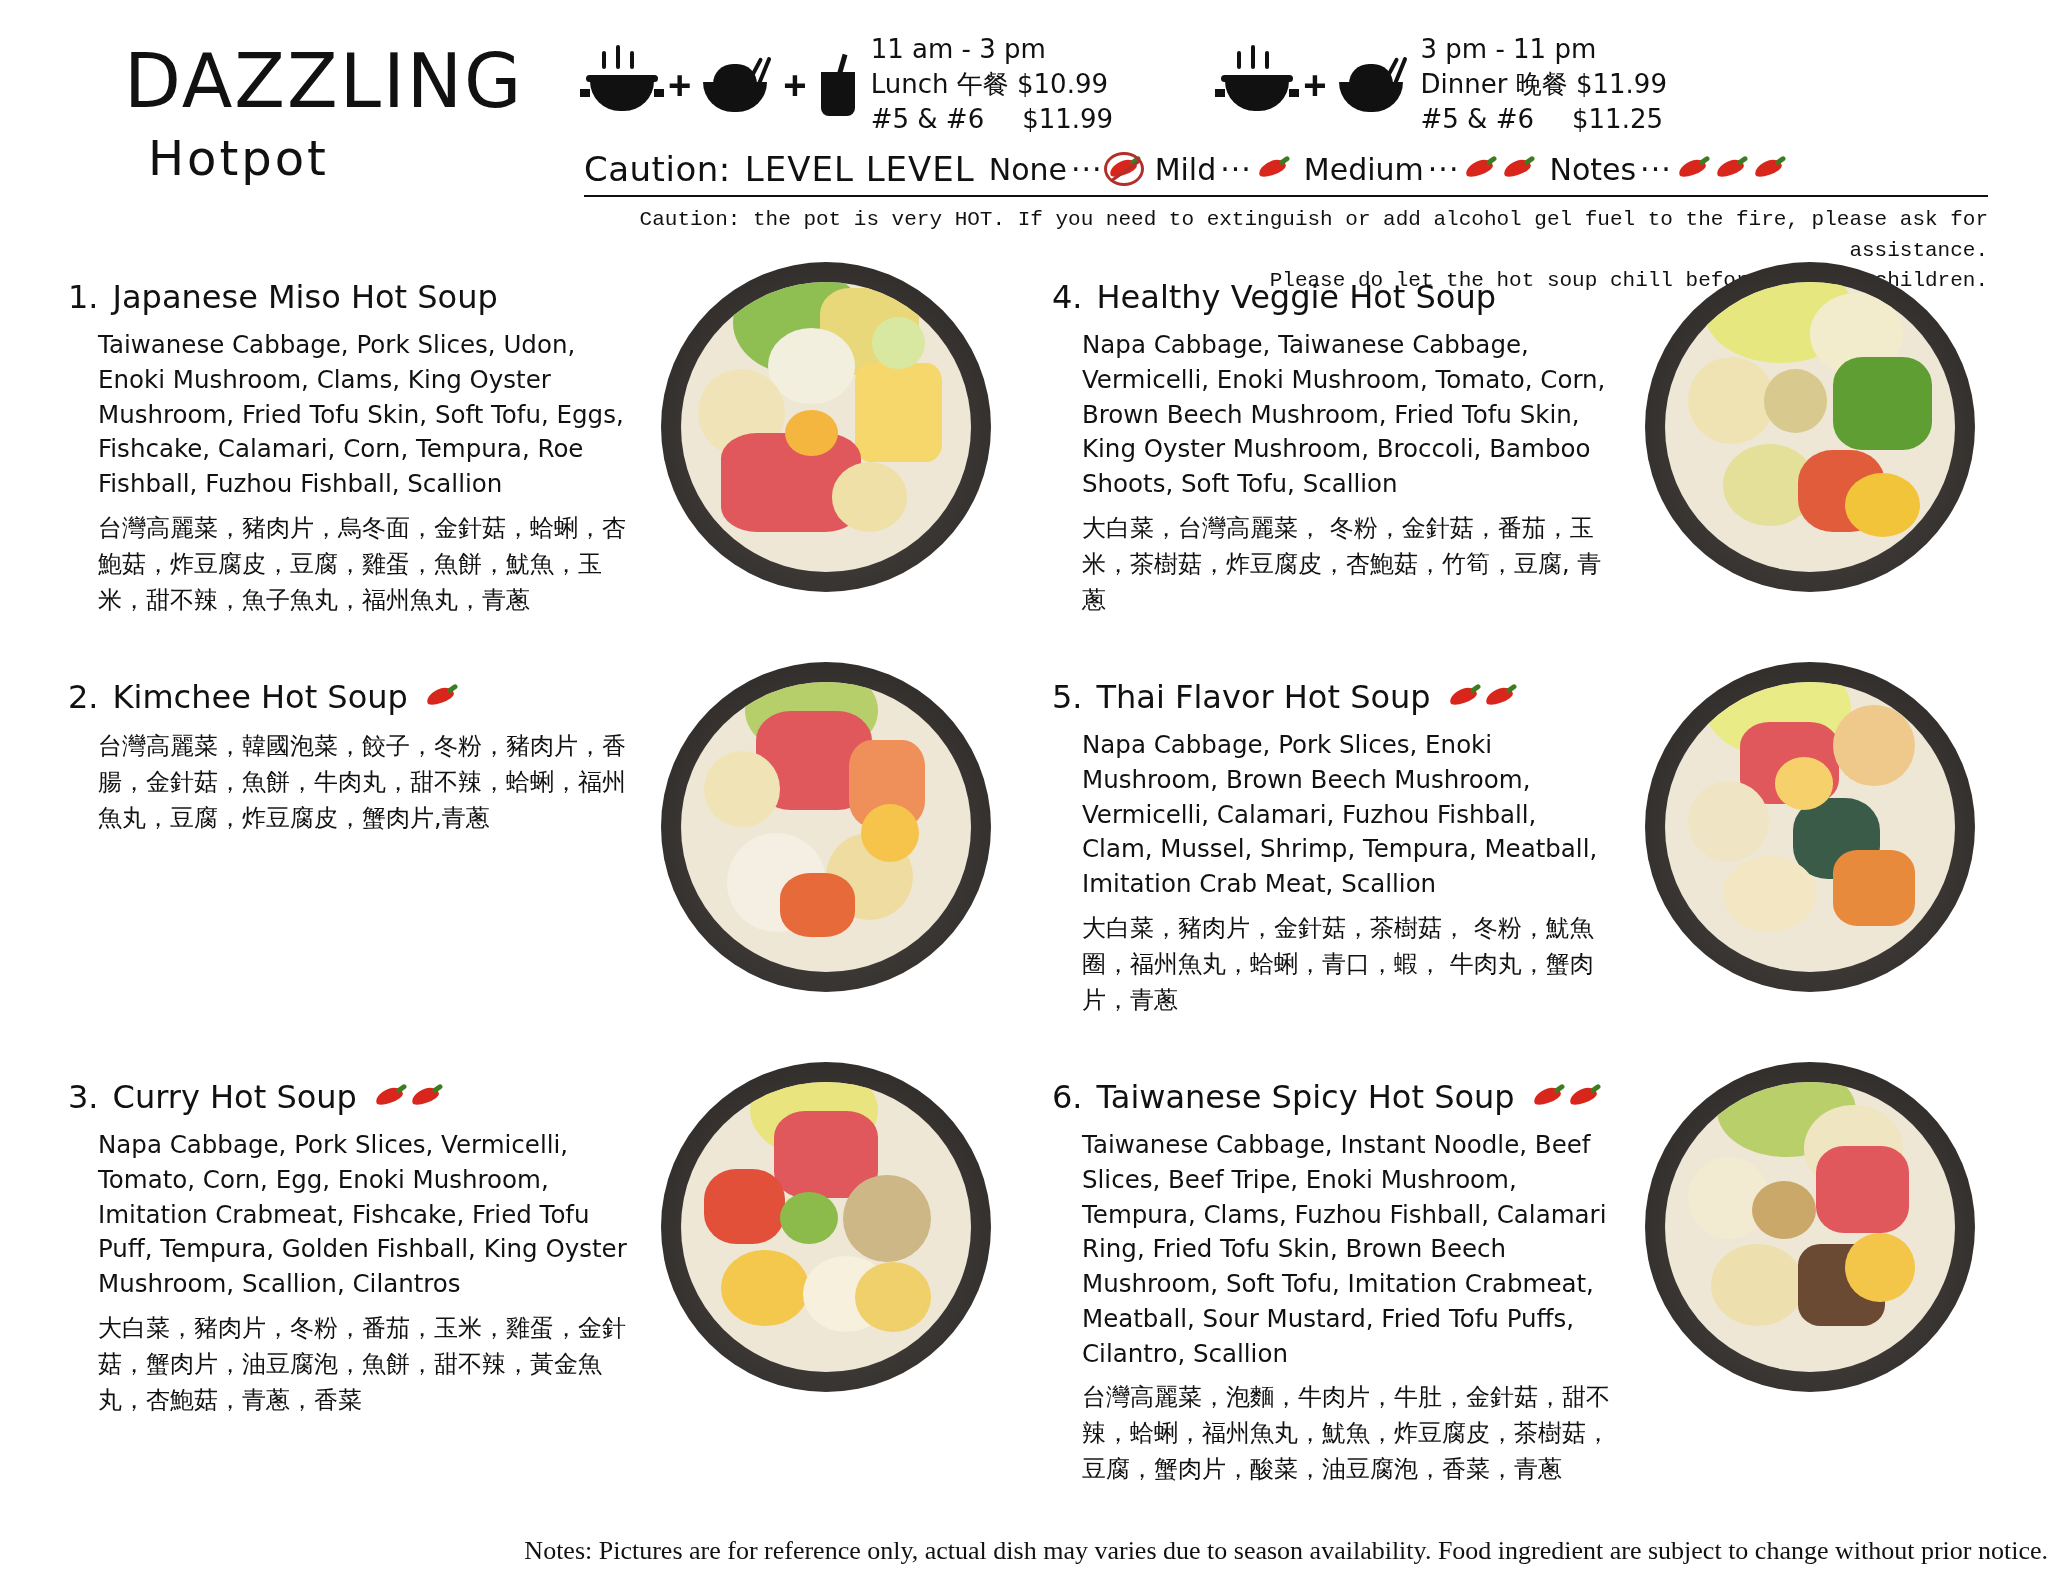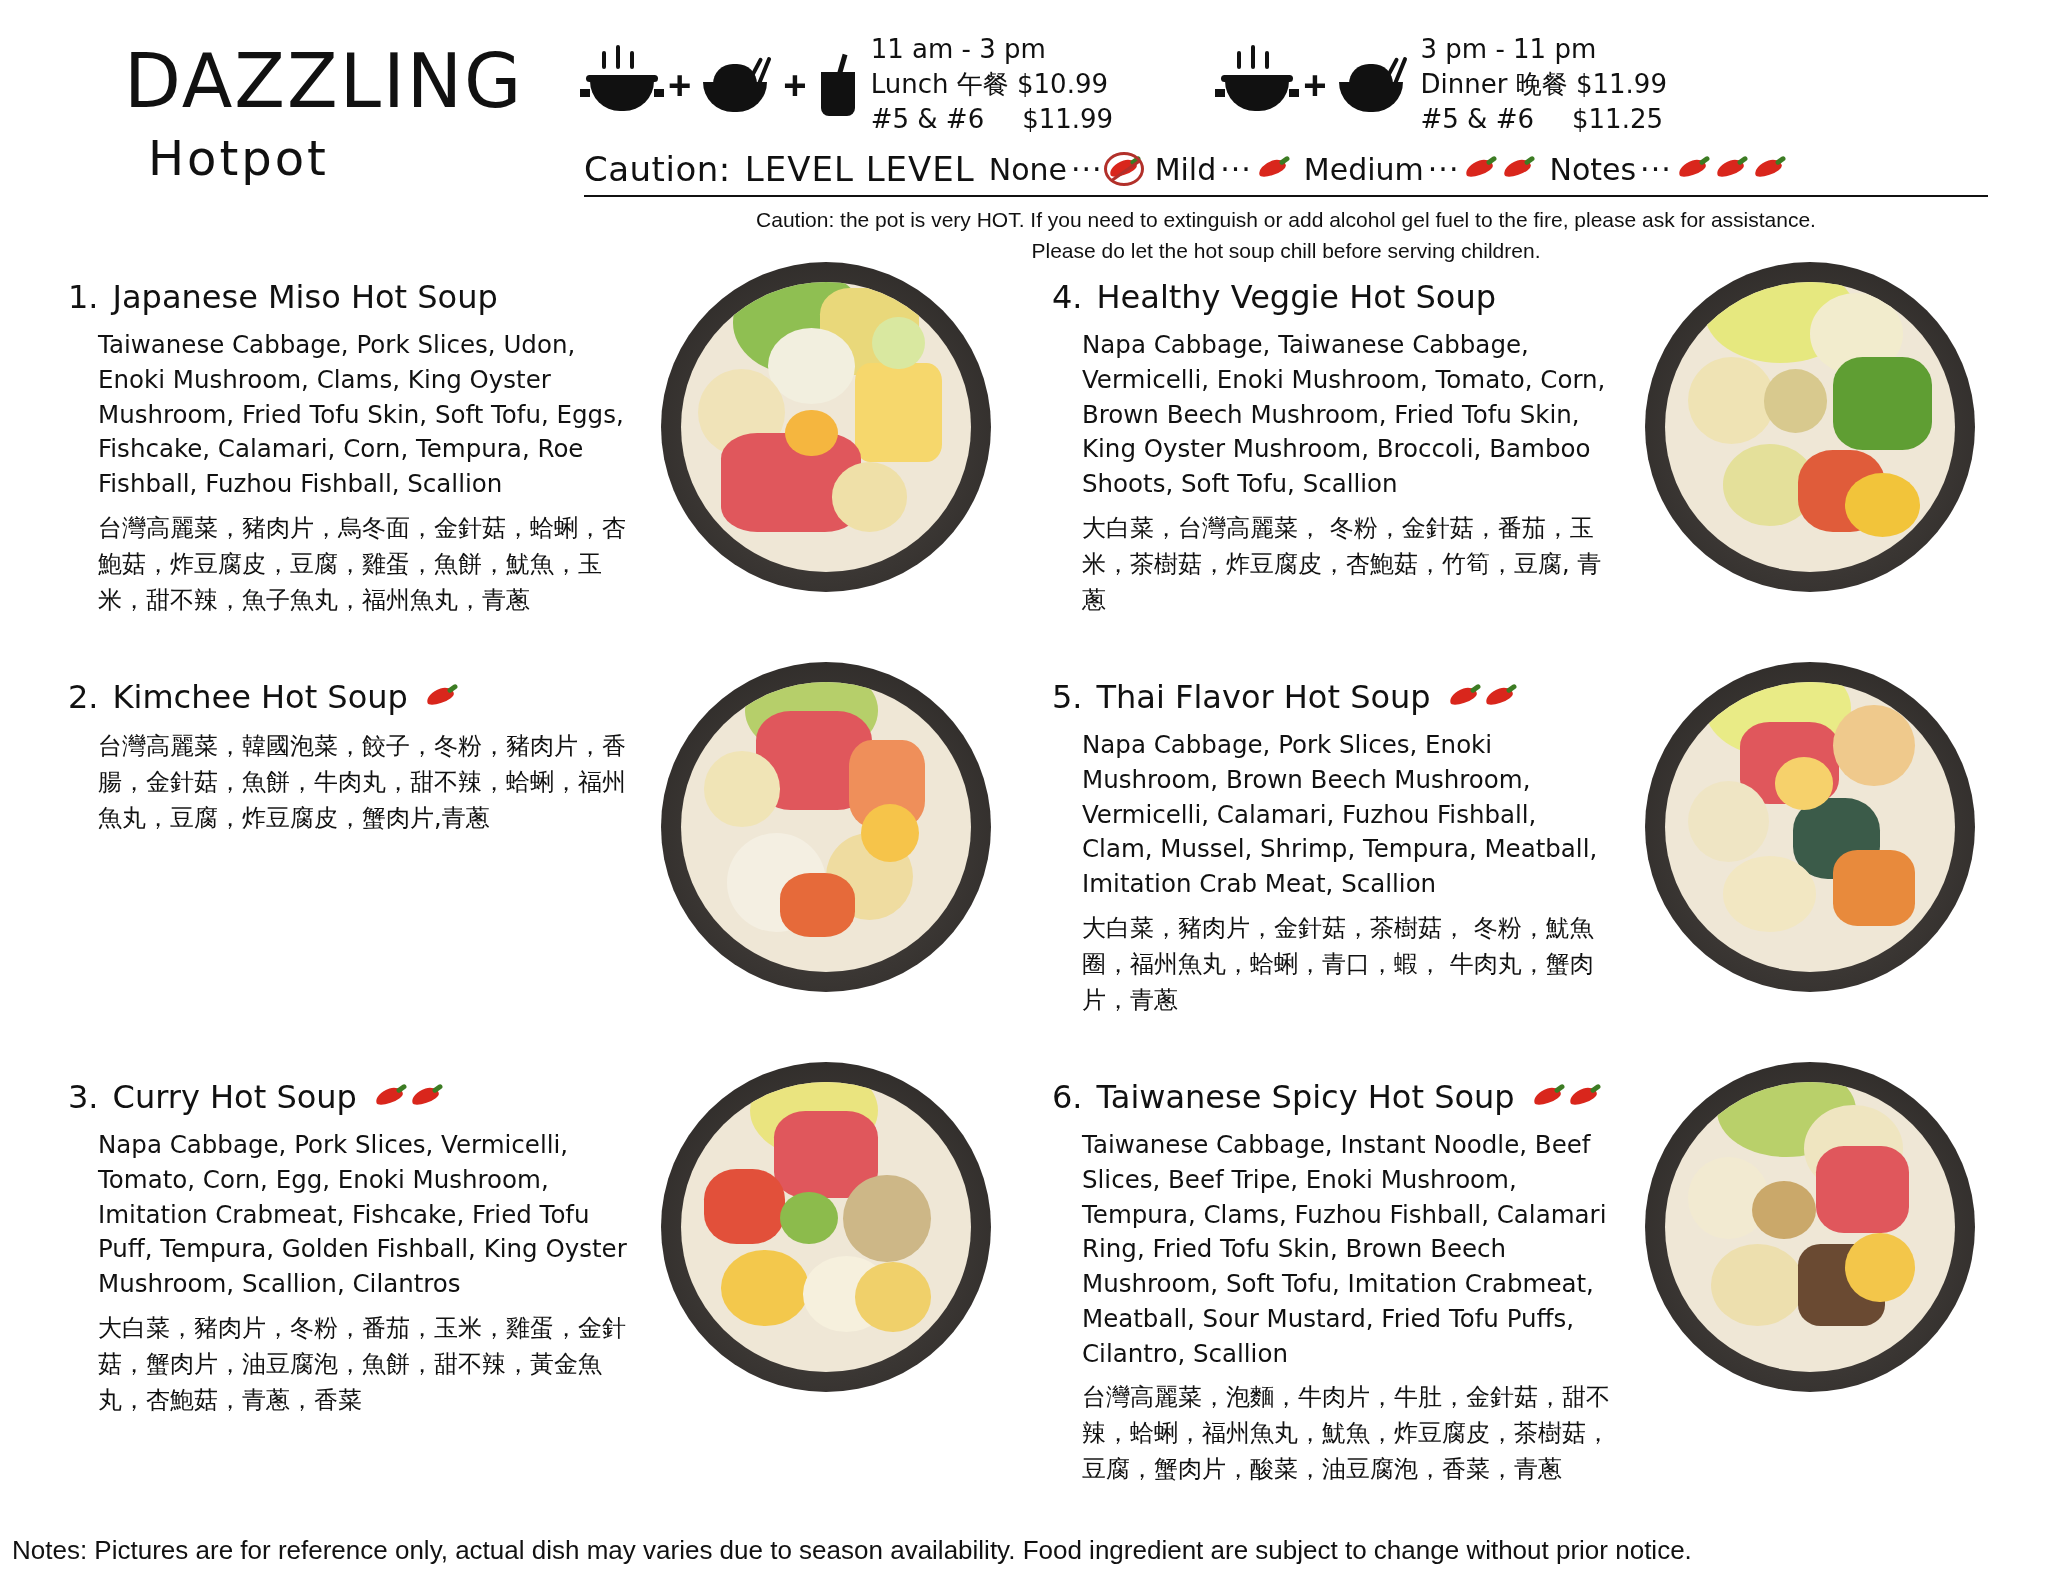--- a/index.html
+++ b/index.html
@@ -165,24 +165,24 @@
     width: 34px;
     height: 3px;
     background: #b2302a;
     transform: rotate(-35deg);
   }
   .hr-thin {
     border-top: 2px solid #111;
     margin: 6px 0 8px 0;
   }
   .caution-note {
-    text-align: center;
+    text-align: right;
     font-size: 21px;
     line-height: 1.45;
-    font-family: Liberation Sans, sans-serif;
+    font-family: Liberation Mono, monospace;
   }
 
   
   .icon-pot { width: 76px; height: 60px; position: relative; }
   .icon-pot .steam {
     position: absolute; top: -4px; left: 18px;
     width: 4px; height: 18px; background: #111; border-radius: 2px;
   }
   .icon-pot .steam:nth-child(2) { left: 32px; height: 24px; top: -10px; }
   .icon-pot .steam:nth-child(3) { left: 46px; height: 18px; top: -4px; }
@@ -292,24 +292,24 @@
     overflow: hidden;
     background: #efe7d6;
   }
   .blob {
     position: absolute;
     border-radius: 50%;
   }
   .notes {
     position: absolute;
     bottom: 26px;
-    left: 12px; right: 0;
-    text-align: left;
+    left: 0; right: 0;
+    text-align: right;
     font-size: 26px;
-    font-family: Liberation Sans, sans-serif;
+    font-family: Liberation Serif, serif;
   }
 </style>
 </head>
 <body>
 
 <div class="header">
 
   <div class="brand">
     <div class="brand-top">
       <span>DAZZLING</span>

